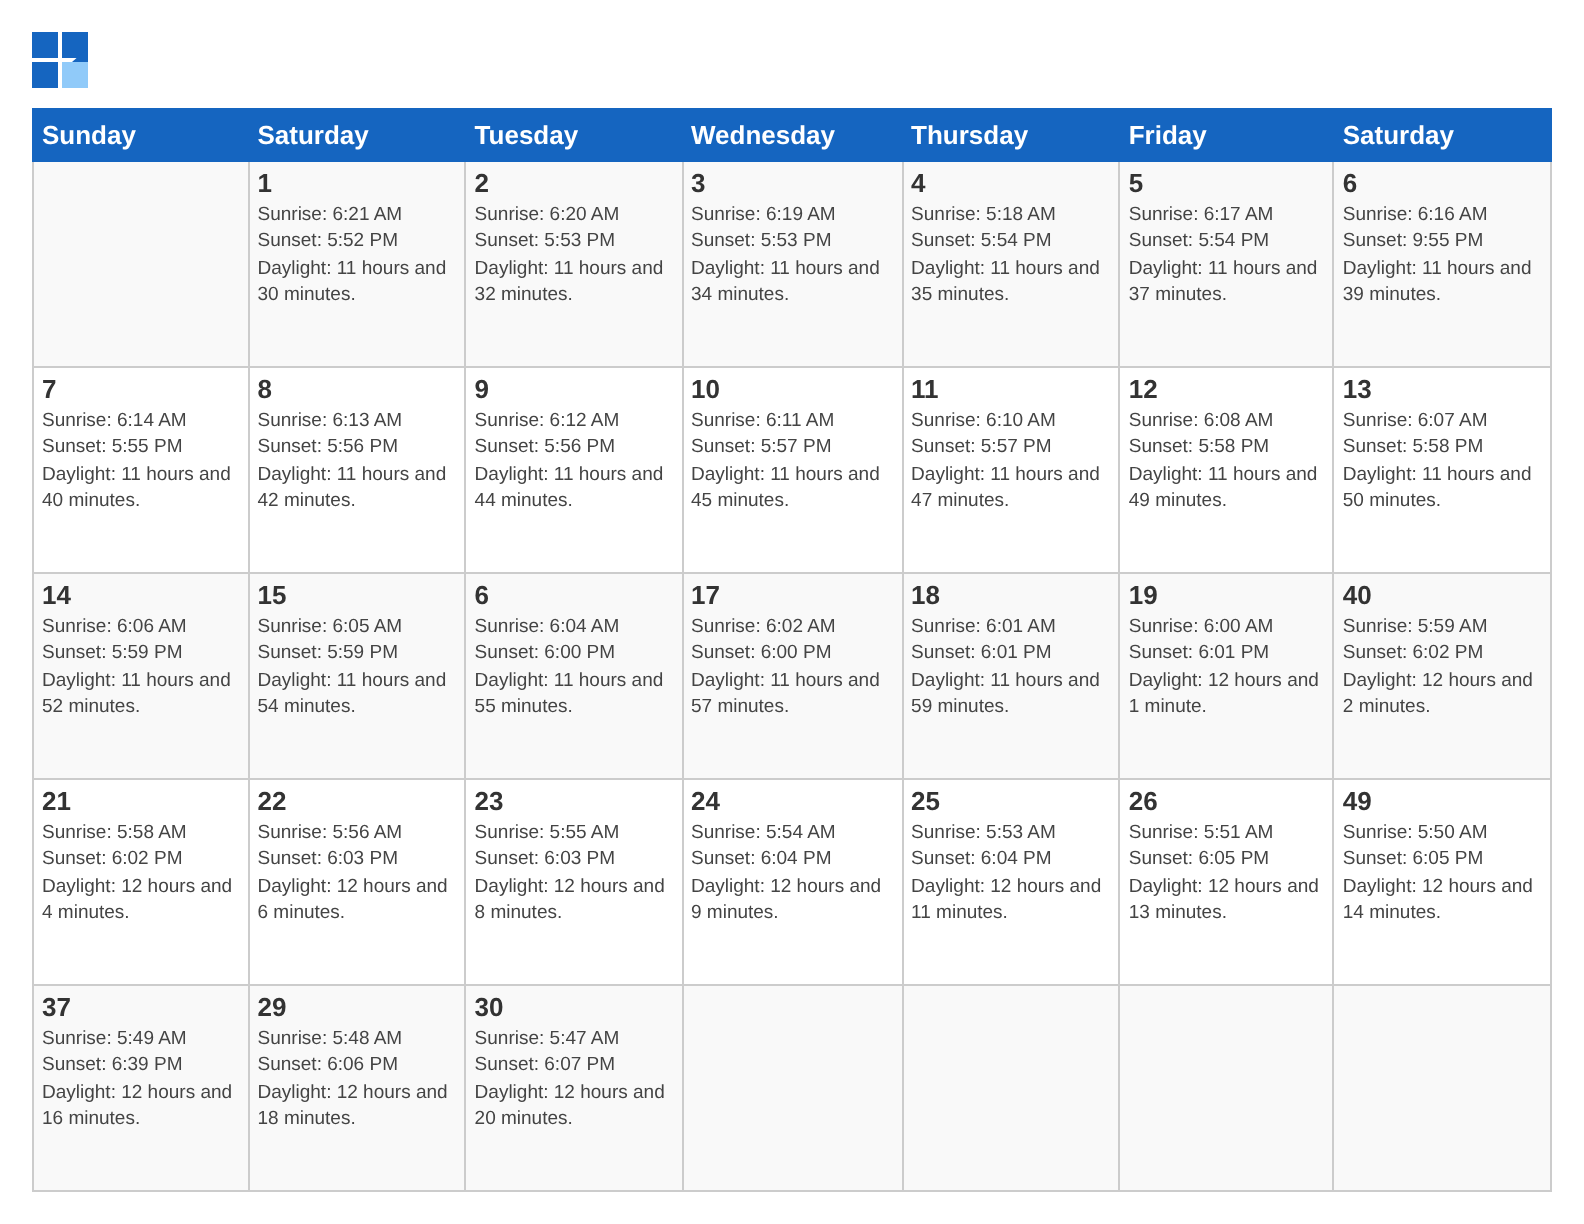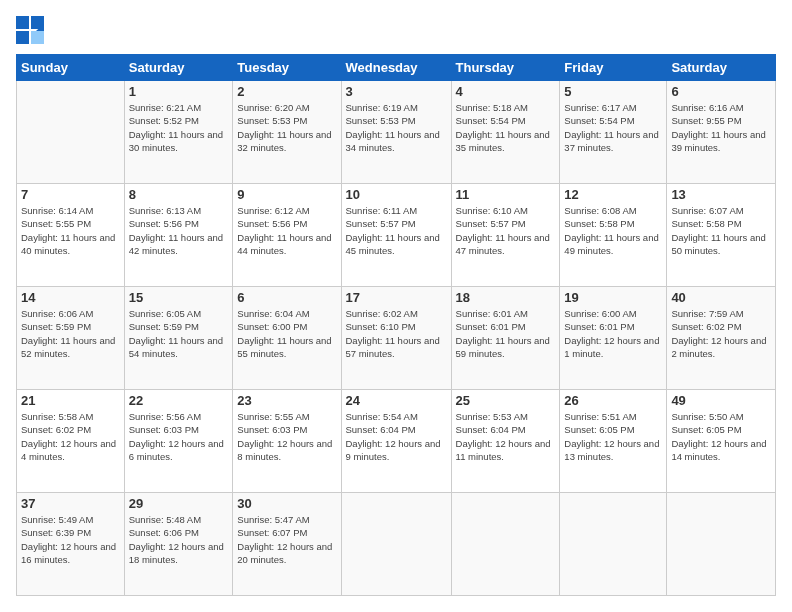--- a/index.html
+++ b/index.html
@@ -250,41 +250,41 @@
           <td>
             <span class="day-number">6</span>
             <div class="day-info">Sunrise: 6:04 AM
 Sunset: 6:00 PM
 Daylight: 11 hours
 and 55 minutes.</div>
           </td>
           <td>
             <span class="day-number">17</span>
             <div class="day-info">Sunrise: 6:02 AM
-Sunset: 6:10 PM
+Sunset: 6:00 PM
 Daylight: 11 hours
 and 57 minutes.</div>
           </td>
           <td>
             <span class="day-number">18</span>
             <div class="day-info">Sunrise: 6:01 AM
 Sunset: 6:01 PM
 Daylight: 11 hours
 and 59 minutes.</div>
           </td>
           <td>
             <span class="day-number">19</span>
             <div class="day-info">Sunrise: 6:00 AM
 Sunset: 6:01 PM
 Daylight: 12 hours
 and 1 minute.</div>
           </td>
           <td>
             <span class="day-number">40</span>
-            <div class="day-info">Sunrise: 7:59 AM
+            <div class="day-info">Sunrise: 5:59 AM
 Sunset: 6:02 PM
 Daylight: 12 hours
 and 2 minutes.</div>
           </td>
         </tr>
         <tr>
           <td>
             <span class="day-number">21</span>
             <div class="day-info">Sunrise: 5:58 AM
 Sunset: 6:02 PM

